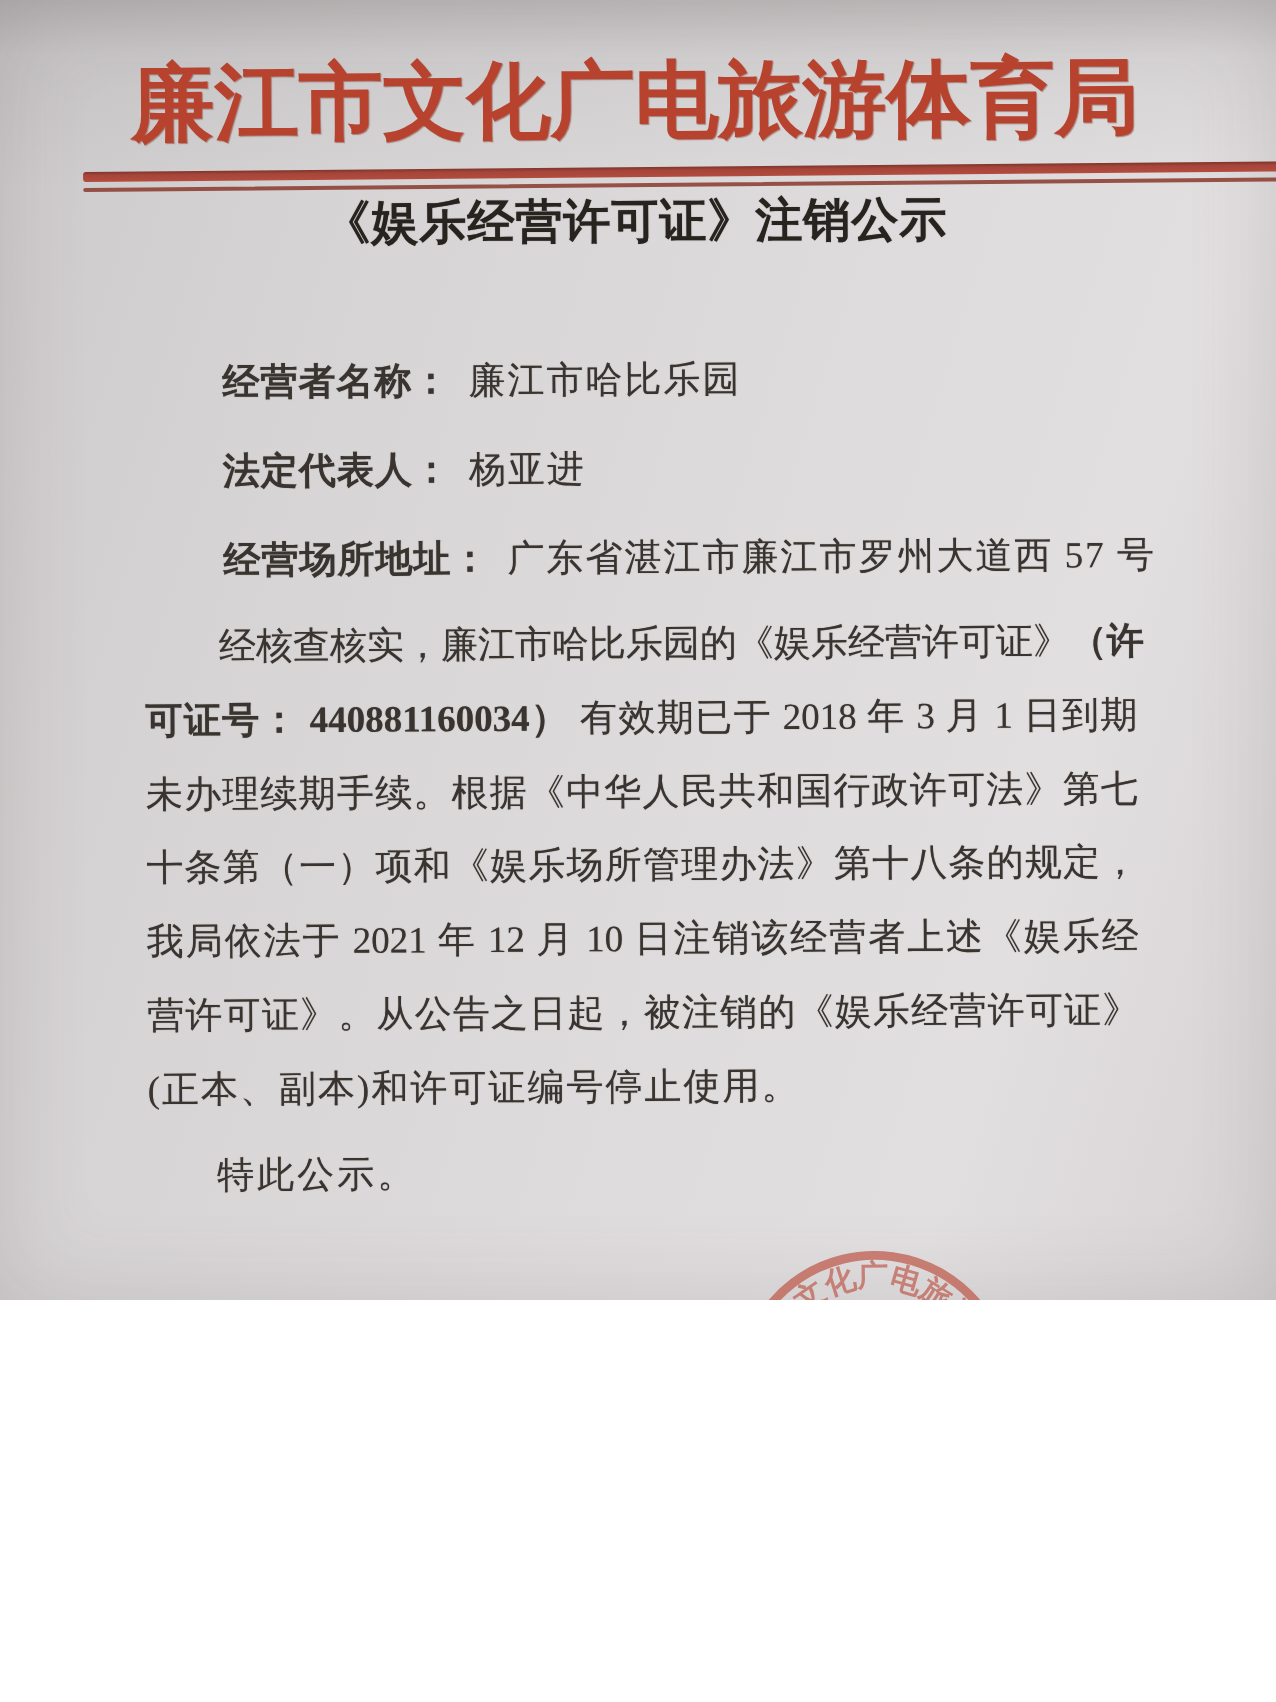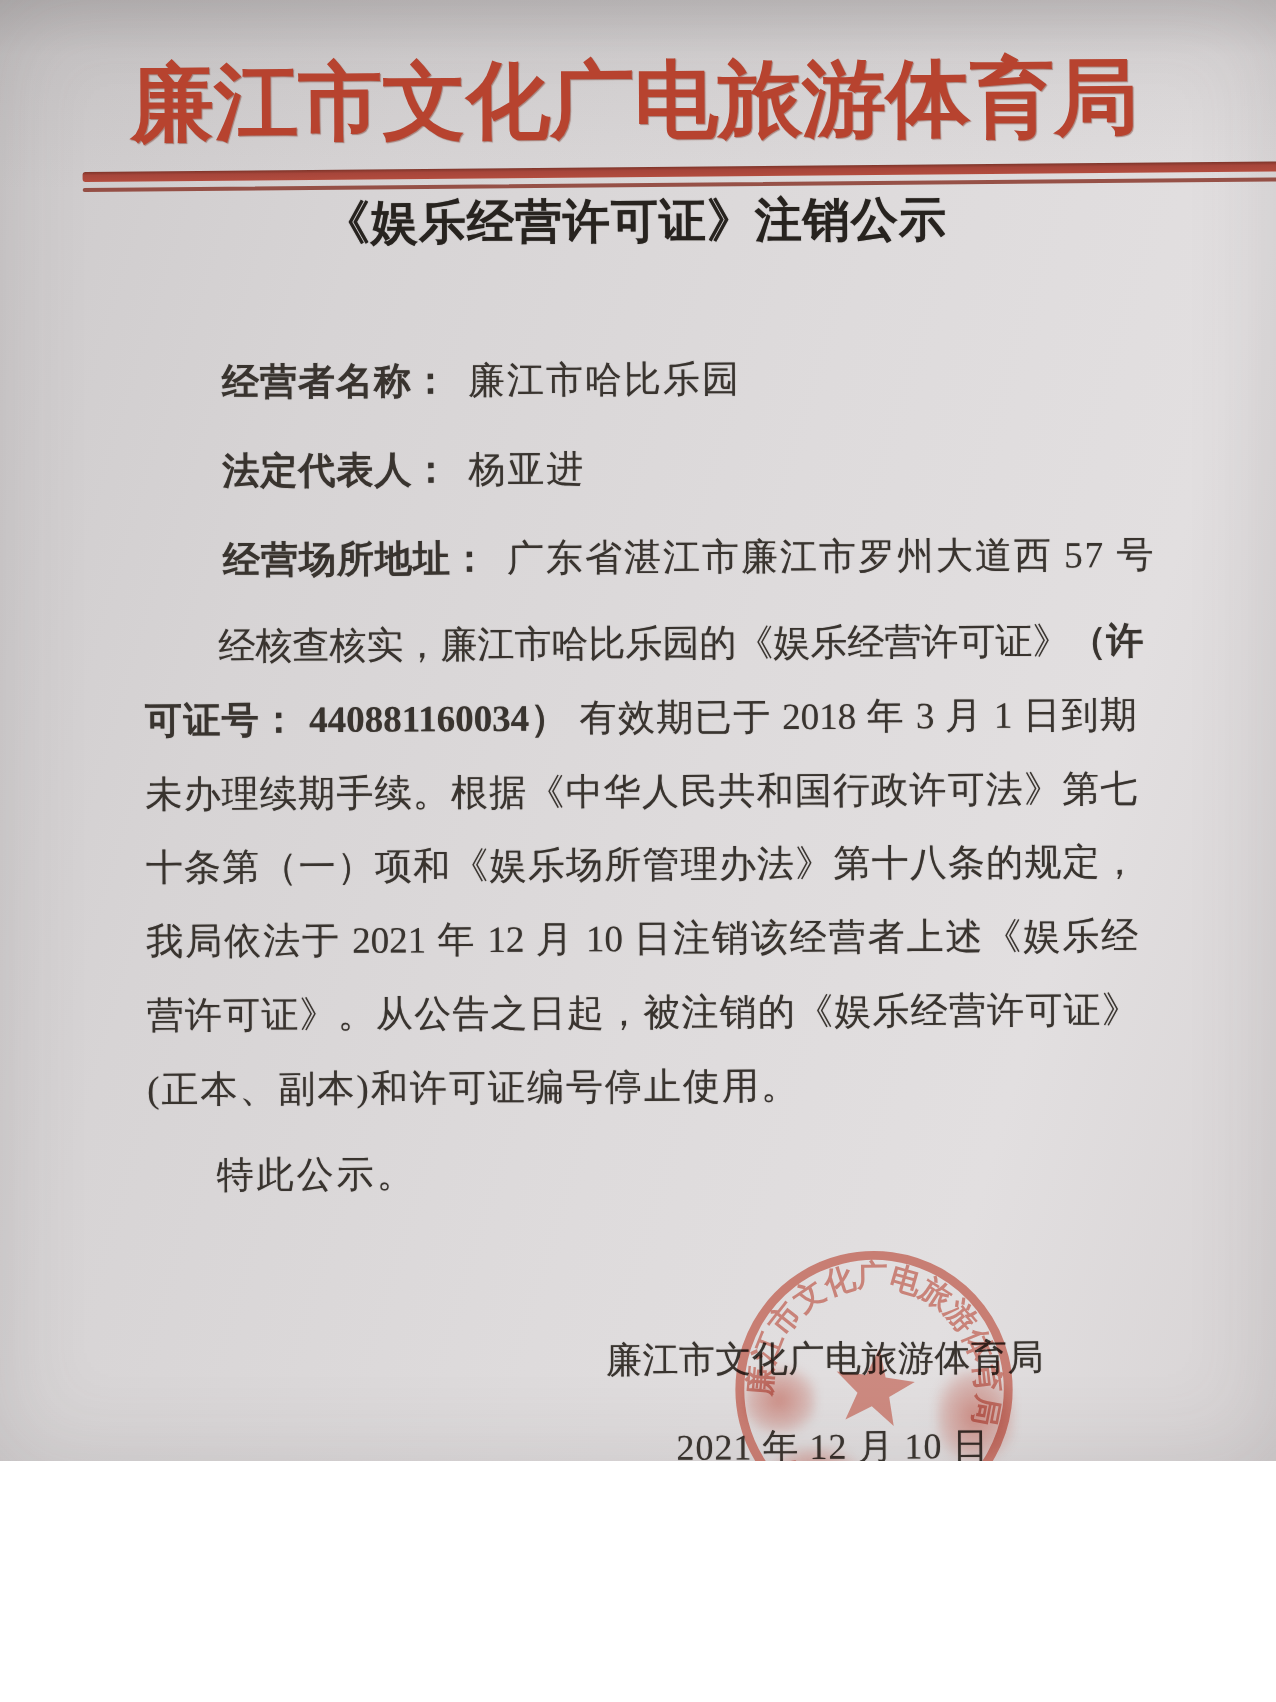--- a/index.html
+++ b/index.html
@@ -1,19 +1,19 @@
 <!DOCTYPE html>
 <html><head>
 <meta charset="utf-8">
 <style>
   html, body { margin: 0; padding: 0; }
   .shot {
     position: relative;
     width: 1276px;
-    height: 1461px;
+    height: 1300px;
     overflow: hidden;
     font-family: "Liberation Serif", "DejaVu Serif", serif;
     background:
       linear-gradient(180deg, rgba(125,120,120,0.30) 0px, rgba(150,146,146,0.14) 55px, rgba(0,0,0,0) 190px),
       linear-gradient(107deg, #cdcacb 0%, #d7d4d5 25%, #dedbdc 55%, #e2dfe0 78%, #d7d3d4 100%);
     box-shadow: inset 0 0 90px rgba(80,75,75,0.16);
   }
   .doc {
     position: absolute;
     inset: 0;

